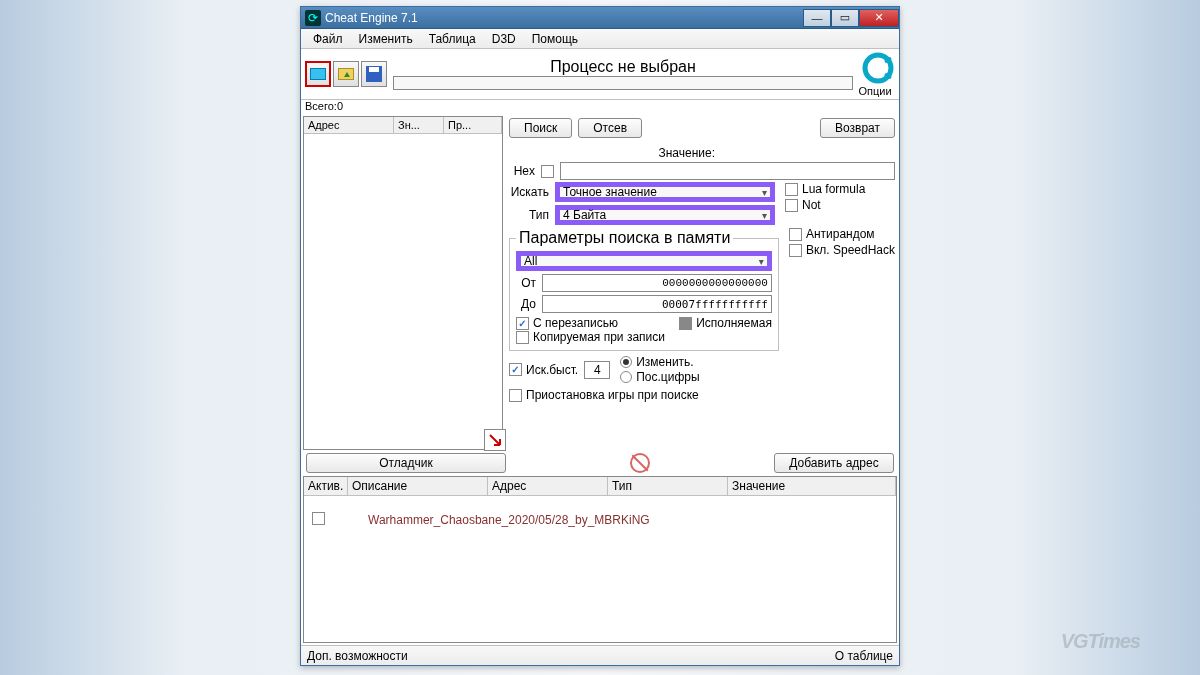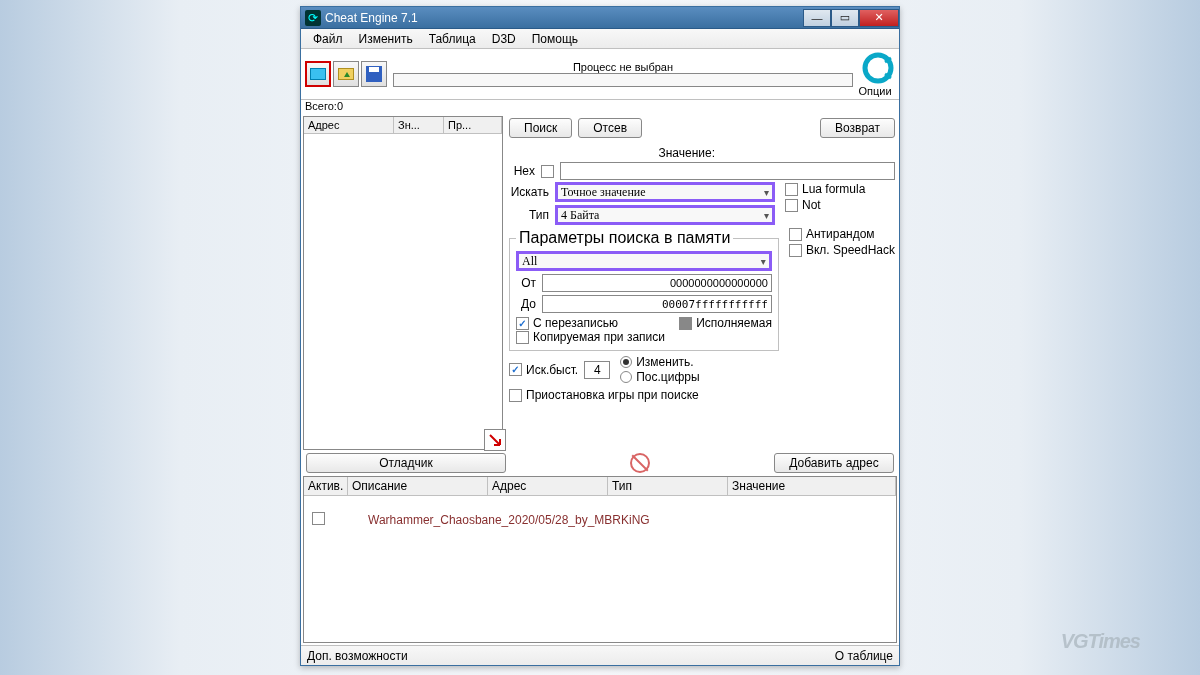--- a/index.html
+++ b/index.html
@@ -36,21 +36,21 @@
   .menubar span{padding:2px 8px;}
   .toolbar { display:flex;align-items:center;padding:2px 4px;gap:2px;border-bottom:1px solid #c0c0c0;}
   .icon-btn { width:26px;height:26px;border:1px solid #888;background:linear-gradient(#f8f8f8,#e0e0e0);display:flex;align-items:center;justify-content:center;}
   .icon-btn.hl{border:2px solid #d00000;}
   .monitor-ic{width:16px;height:12px;background:#3ac0f0;border:1px solid #0080b0;}
   .folder-ic{width:16px;height:12px;background:#f0d060;border:1px solid #b09020;position:relative;}
   .folder-ic:before{content:"";position:absolute;left:5px;bottom:2px;width:0;height:0;border-left:3px solid transparent;border-right:3px solid transparent;border-bottom:5px solid #2a8a2a;}
   .floppy-ic{width:16px;height:16px;background:#3060c0;position:relative;}
   .floppy-ic:before{content:"";position:absolute;left:3px;top:1px;width:10px;height:5px;background:#fff;}
   .progress-area{flex:1;margin-left:4px;}
-  .progress-label{text-align:center;font-size:11px;}
+  .progress-label{text-align:center;font-size:16px;}
   .progress-bar{height:14px;border:1px solid #888;background:#f8f8f8;}
   .ce-logo{width:34px;height:34px;margin-left:6px;display:flex;align-items:center;justify-content:center;}
   .ce-svg{width:32px;height:32px;}
   .sub-toolbar{display:flex;align-items:center;padding:0 4px 2px;gap:2px;}
   .count-label{font-size:11px;}
   .opts-label{font-size:11px;text-align:center;}
   .main {flex:1;display:flex;flex-direction:column;padding:2px;}
   .upper {display:flex;gap:4px;height:334px;}
   .listpane{width:200px;border:1px solid #888;background:#fff;display:flex;flex-direction:column;}
   .listhead{display:flex;background:#f0f0f0;border-bottom:1px solid #c0c0c0;}
@@ -58,21 +58,21 @@
   .listbody{flex:1;background:#fff;position:relative;}
   .redarrow{position:absolute;left:180px;bottom:-2px;width:22px;height:22px;border:1px solid #888;background:#fff;display:flex;align-items:center;justify-content:center;}
   .redarrow svg{width:14px;height:14px;}
   .searchpane{flex:1;display:flex;flex-direction:column;gap:2px;padding:2px;}
   .row{display:flex;align-items:center;gap:6px;}
   .row-top{margin-bottom:6px;}
   .btn{padding:2px 14px;border:1px solid #888;background:linear-gradient(#fdfdfd,#e8e8e8);border-radius:3px;font-size:12px;}
   .spacer{flex:1;}
   .label{font-size:12px;text-align:right;}
   .input{border:1px solid #888;background:#fff;height:18px;padding:0 3px;font-size:12px;}
-  .select{border:3px solid #8b5cf6;background:#f8f8f8;height:20px;padding:0 3px;font-size:12px;width:220px;display:flex;align-items:center;justify-content:space-between;font-family:Liberation Serif, serif;}
+  .select{border:5px solid #8b5cf6;background:#f8f8f8;height:20px;padding:0 3px;font-size:12px;width:220px;display:flex;align-items:center;justify-content:space-between;}
   .select:after{content:"▾";color:#555;font-size:10px;}
   .chk{display:inline-flex;align-items:center;gap:4px;font-size:12px;}
   .chkbox{width:13px;height:13px;border:1px solid #888;background:#fff;display:inline-flex;align-items:center;justify-content:center;font-size:10px;color:#0060c0;}
   .group{border:1px solid #c0c0c0;padding:4px 6px 6px;margin-top:2px;position:relative;}
   .group legend{font-size:16px;padding:0 3px;}
   .radio{width:12px;height:12px;border:1px solid #888;border-radius:50%;display:inline-flex;align-items:center;justify-content:center;}
   .radio.on:before{content:"";width:6px;height:6px;background:#333;border-radius:50%;}
   .debugger-row{display:flex;align-items:center;padding:3px;gap:6px;}
   .stop-ic{width:20px;height:20px;border:2px solid #c00000;border-radius:50%;position:relative;opacity:.6;}
   .stop-ic:before{content:"";position:absolute;left:-3px;top:7px;width:22px;height:2px;background:#c00000;transform:rotate(45deg);}
@@ -203,21 +203,21 @@
         </div>
 
         <div class="row" style="align-items:flex-start;">
           <fieldset class="group" style="flex:1">
             <legend>Параметры поиска в памяти</legend>
             <div class="select" style="width:100%;margin-bottom:3px">
                 <span>All</span>
               </div>
             <div class="row" style="margin-bottom:3px">
               <span class="label" style="width:20px">От</span>
-              <input class="input" style="flex: 1 1 0%; text-align: right; font-family: Liberation Sans, sans-serif; font-size: 11px;" value="0000000000000000">
+              <input class="input" style="flex: 1 1 0%; text-align: right; font-family: Liberation Mono, monospace; font-size: 11px;" value="0000000000000000">
             </div>
             <div class="row" style="margin-bottom:3px">
               <span class="label" style="width:20px">До</span>
               <input class="input" style="flex: 1 1 0%; text-align: right; font-family: monospace; font-size: 11px;" value="00007fffffffffff">
             </div>
             <div class="row">
               <label class="chk">
                   <span class="chkbox">
                     <span class="checkmark">✓</span>
                   </span>

